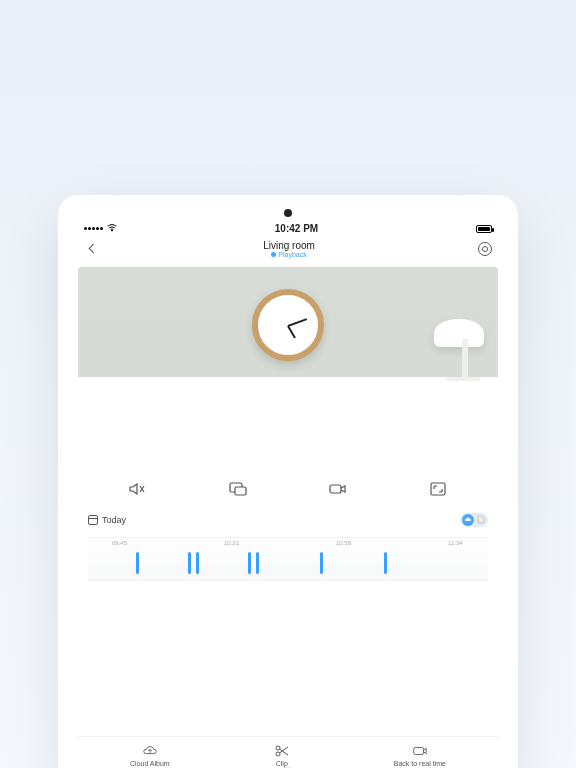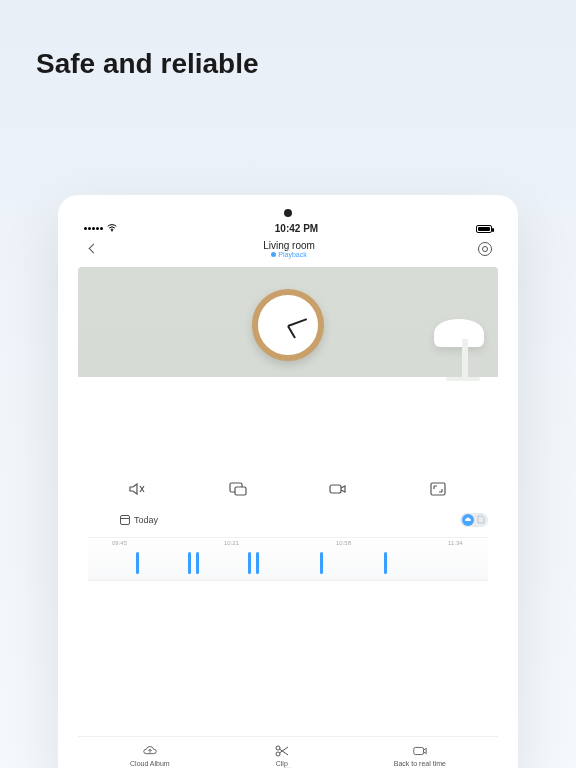--- a/index.html
+++ b/index.html
@@ -106,21 +106,21 @@
   .controls {
     display:flex; justify-content:space-around; align-items:center;
     padding: 14px 10px 10px 10px;
   }
   .ctrl { width:20px; height:16px; display:flex; align-items:center; justify-content:center; color:#555; cursor:pointer; }
 
   .today-row {
     display:flex; justify-content:space-between; align-items:center;
     padding: 6px 10px; font-size:9px; color:#444;
   }
-  .today-row .left { display:flex; align-items:center; gap:4px;margin-left:32px; }
+  .today-row .left { display:flex; align-items:center; gap:4px; }
   .cal-icon { width:10px;height:10px; border:1px solid #555; border-radius:2px; position:relative;}
   .cal-icon::before { content:""; position:absolute; top:2px; left:0; right:0; height:1px; background:#555;}
   .toggle {
     width:28px;height:14px; background:#e8ecef; border-radius:7px; display:flex; align-items:center; padding:0 2px; position:relative;
   }
   .toggle .knob{ width:12px;height:12px; background:#4aa5ff; border-radius:6px; display:flex;align-items:center;justify-content:center;}
   .toggle .knob svg { display:block;}
   .toggle .sd { position:absolute; right:3px; font-size:7px; color:#bbb; display:flex; align-items:center;}
 
   .timeline {
@@ -148,21 +148,20 @@
 
   .home-btn {
     position:absolute; bottom:6px; left:50%; transform:translateX(-50%);
     width:22px;height:22px; border:1.5px solid #e5e7e9; border-radius:50%;
   }
 </style>
 </head>
 <body>
 
 <div class="hero">
-  <h1>Safe and reliable</h1>
 </div>
 
 <div class="tablet">
   <div class="tablet-camera"></div>
 
   <div class="statusbar">
     <div class="left">
       <div class="sig-dots">
           <span></span>
           <span></span>

